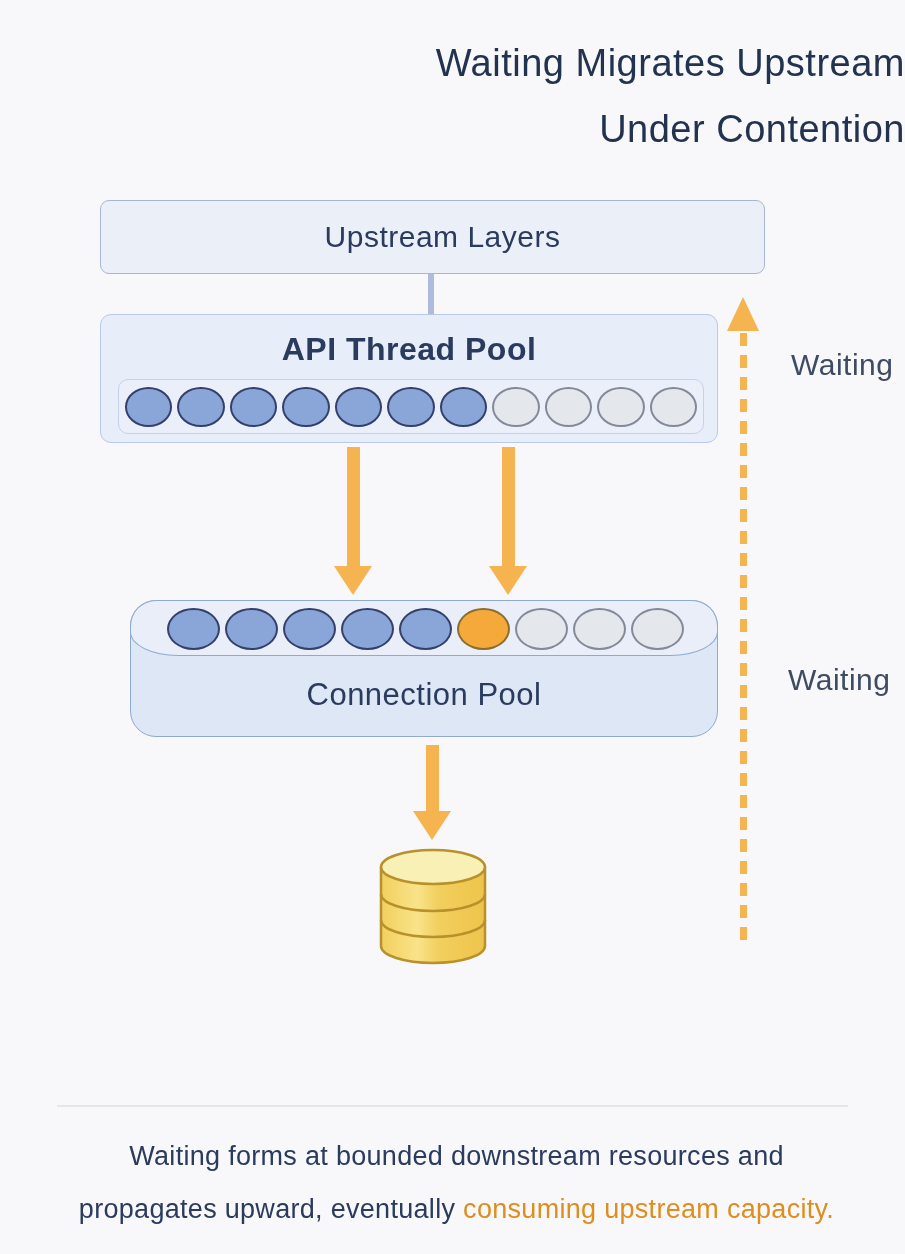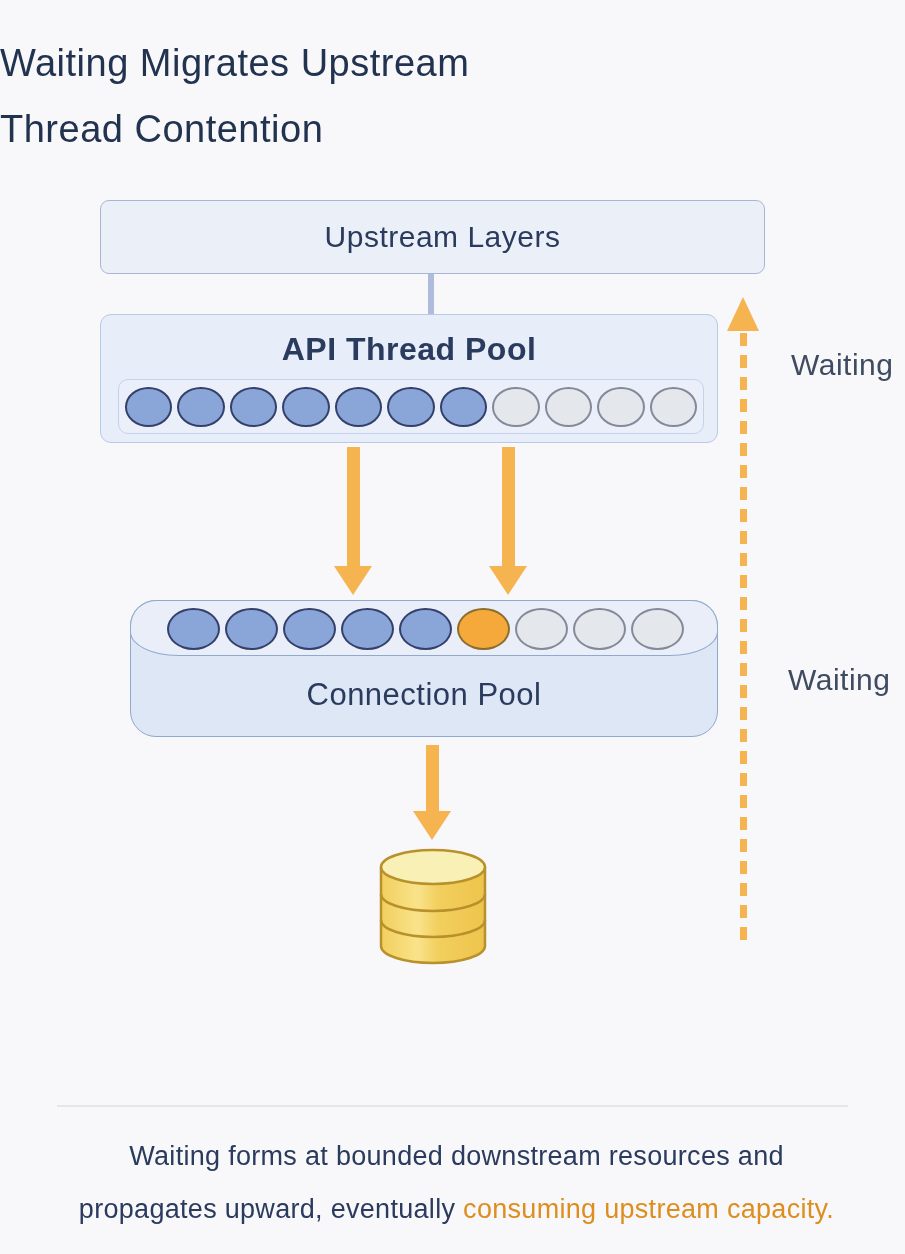--- a/index.html
+++ b/index.html
@@ -17,21 +17,21 @@
     --slot-idle:#E4E7EC; --slot-idle-border:#84899A;
     --slot-contended:#F5A93B; --slot-contended-border:#8A6D2F;
     --connector:#AEBBDC;
     --divider:#E7E5E8;
   }
   *{margin:0;padding:0;box-sizing:border-box;}
   html,body{background:var(--bg);}
   body{font-family:"Liberation Sans",sans-serif;}
   .canvas{position:relative;width:905px;height:1254px;background:var(--bg);overflow:hidden;}
 
-  .title{position:absolute;top:30px;left:0;width:905px;text-align:left;
+  .title{position:absolute;top:30px;left:0;width:905px;text-align:right;
          color:var(--title-color);font-size:38px;line-height:66px;font-weight:500;letter-spacing:.5px;}
 
   .box{position:absolute;border-radius:9px;}
   .box-upstream{left:100px;top:200px;width:665px;height:74px;
       background:var(--box-fill);border:1.5px solid var(--box-border);
       display:flex;align-items:center;justify-content:center;}
   .box-label{color:var(--text-color);font-size:30px;font-weight:500;letter-spacing:.5px;margin-left:20px;}
 
   .connector{position:absolute;left:428px;top:274px;width:6px;height:41px;background:var(--connector);}
 
@@ -90,21 +90,21 @@
       color:var(--text-color);font-size:27px;line-height:53px;font-weight:400;letter-spacing:.3px;}
   .caption .highlight{color:var(--caption-highlight);}
 </style>
 </head>
 <body>
 
 <div class="canvas">
 
   <div class="title">
     <div>Waiting Migrates Upstream</div>
-    <div>Thread Contention</div>
+    <div>Under Contention</div>
   </div>
 
   <div class="box box-upstream">
     <span class="box-label">Upstream Layers</span>
   </div>
 
   <div class="connector"></div>
 
   <div class="box box-api">
     <div class="api-label">API Thread Pool</div>

